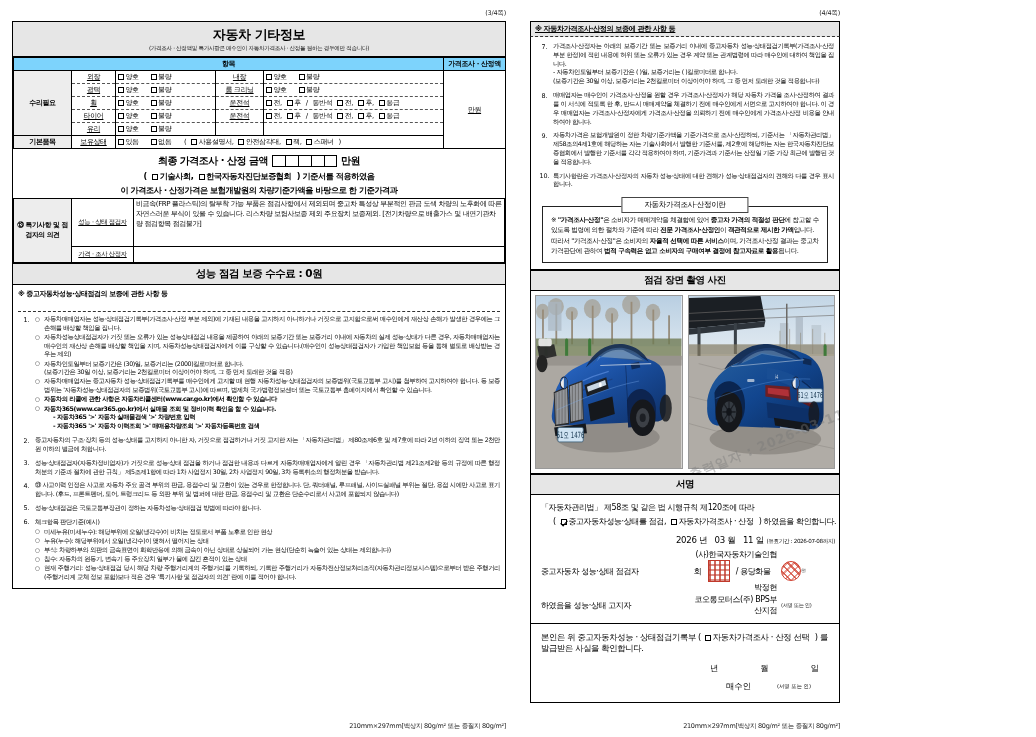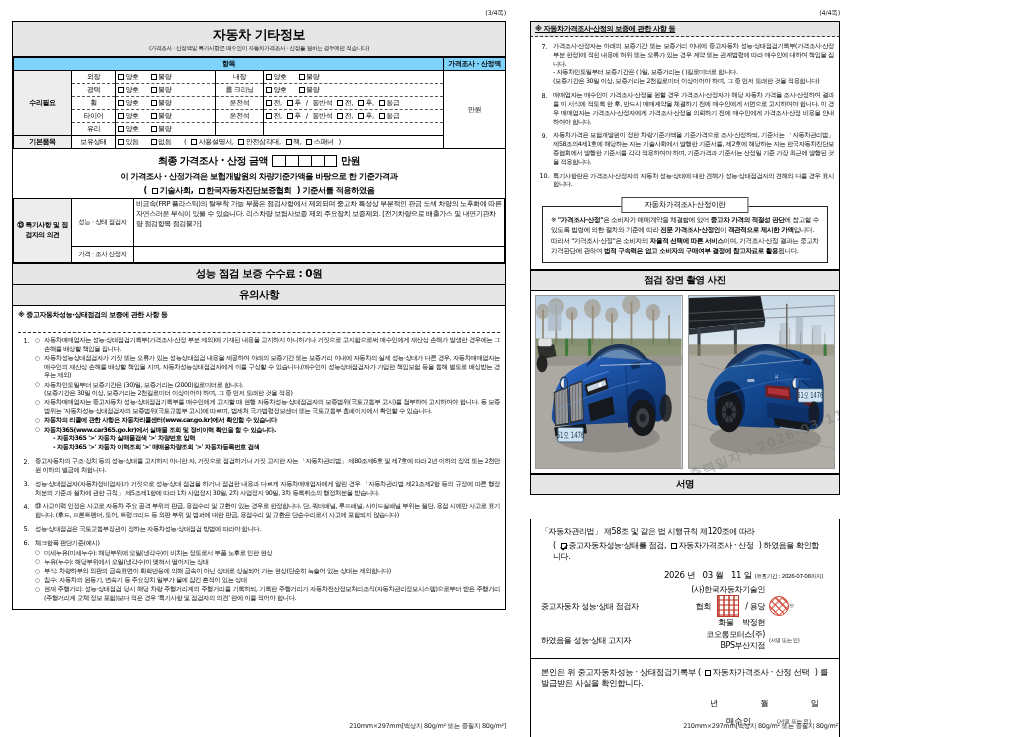--- a/index.html
+++ b/index.html
@@ -76,21 +76,21 @@
     text-align: center;
     font-weight: bold;
     font-size: 7.5px;
   }
   .lbl-cell {
     background: #ededed;
     text-align: center;
     font-weight: bold;
     font-size: 7.5px;
   }
-  .mid-cell { text-align: center; font-size: 7.2px; }
+  .mid-cell { text-align: center; font-size: 7.2px; text-decoration: underline; }
   .dash-b { border-bottom: 1px dashed #555 !important; }
   .dash-t { border-top: 1px dashed #555 !important; }
 
   .cb {
     display: inline-block;
     width: 6px; height: 6px;
     border: 1px solid #000;
     background: #fff;
     vertical-align: -1px;
     margin-right: 1.5px;
@@ -268,23 +268,22 @@
     font-weight: bold;
     letter-spacing: 1px;
     pointer-events: none;
     white-space: nowrap;
     z-index: 5;
   }
 
   .sign-area {
     border: 1.6px solid #000;
     border-top: none;
-    padding: 7px 14px 6px 10px;
+    padding: 7px 2px 6px 10px;
     position: relative;
-    margin-top: 24px;
   }
   .sign-l1 { font-size: 8px; letter-spacing: -0.4px; margin-bottom: 3px; }
   .sign-l2 { font-size: 8px; letter-spacing: -0.4px; padding-left: 12px; }
   .date-line {
     text-align: right;
     font-size: 8.6px;
     margin: 8px 0 2px 0;
     letter-spacing: -0.3px;
     padding-right: 2px;
   }
@@ -470,27 +469,27 @@
           <span>최종 가격조사 · 산정 금액</span>
           <span class="price-boxes">
             <span></span>
             <span></span>
             <span></span>
             <span></span>
             <span></span>
           </span>
           <span>만원</span>
         </div>
-        <div class="price-line2">이 가격조사 · 산정가격은 보험개발원의 차량기준가액을 바탕으로 한 기준가격과</div>
         <div class="price-line2">
           <span>(</span>
           <span class="opt-n" style="margin-left:3px"><span class="cb"></span><span>기술사회,</span></span>
           <span class="opt-n"><span class="cb"></span><span>한국자동차진단보증협회</span></span>
           <span>) 기준서를 적용하였음</span>
         </div>
+        <div class="price-line2">이 가격조사 · 산정가격은 보험개발원의 차량기준가액을 바탕으로 한 기준가격과</div>
       </div>
 
       <table class="tbl opinion">
         <colgroup>
             <col style="width:58px">
             <col style="width:62px">
             <col>
           </colgroup>
         <tbody>
             <tr>
@@ -500,21 +499,20 @@
         </tr>
         <tr>
           <td class="mid-cell" style="font-size:6.4px">가격 · 조사 산정자</td>
           <td class="opinion-text" style="height:16px"></td>
         </tr>
       </tbody>
         </table>
     </div>
 
     <div class="fee-band">성능 점검 보증 수수료 : 0원</div>
-    <div class="caution-band">유의사항</div>
 
     <div class="notes-box">
       <div class="notes-head">※ 중고자동차성능·상태점검의 보증에 관한 사항 등</div>
 
       <div class="nitem">
         <div class="nnum">1.</div>
         <div class="nbody">
           <div class="bullet">
               <div class="bmark">○</div>
               <div class="btxt">자동차매매업자는 성능·상태점검기록부(가격조사·산정 부분 제외)에 기재된 내용을 고지하지 아니하거나 거짓으로 고지함으로써 매수인에게 재산상 손해가 발생한 경우에는 그 손해를 배상할 책임을 집니다.</div>

